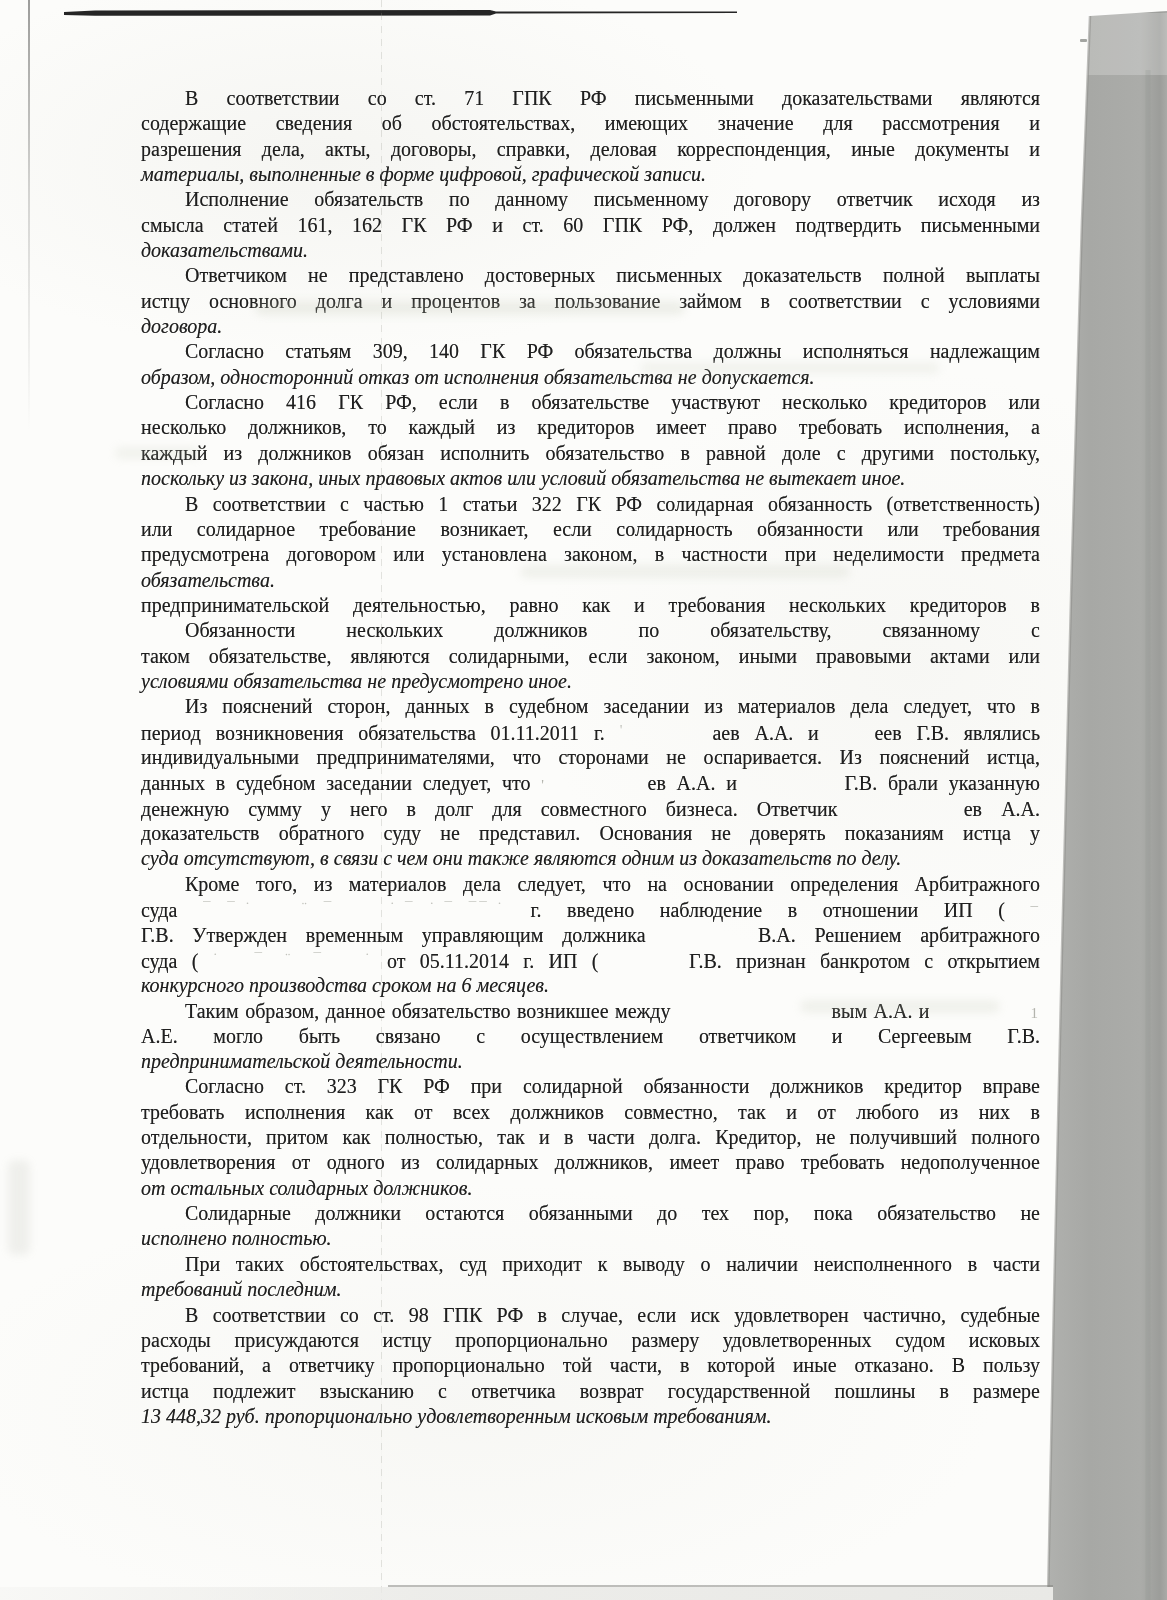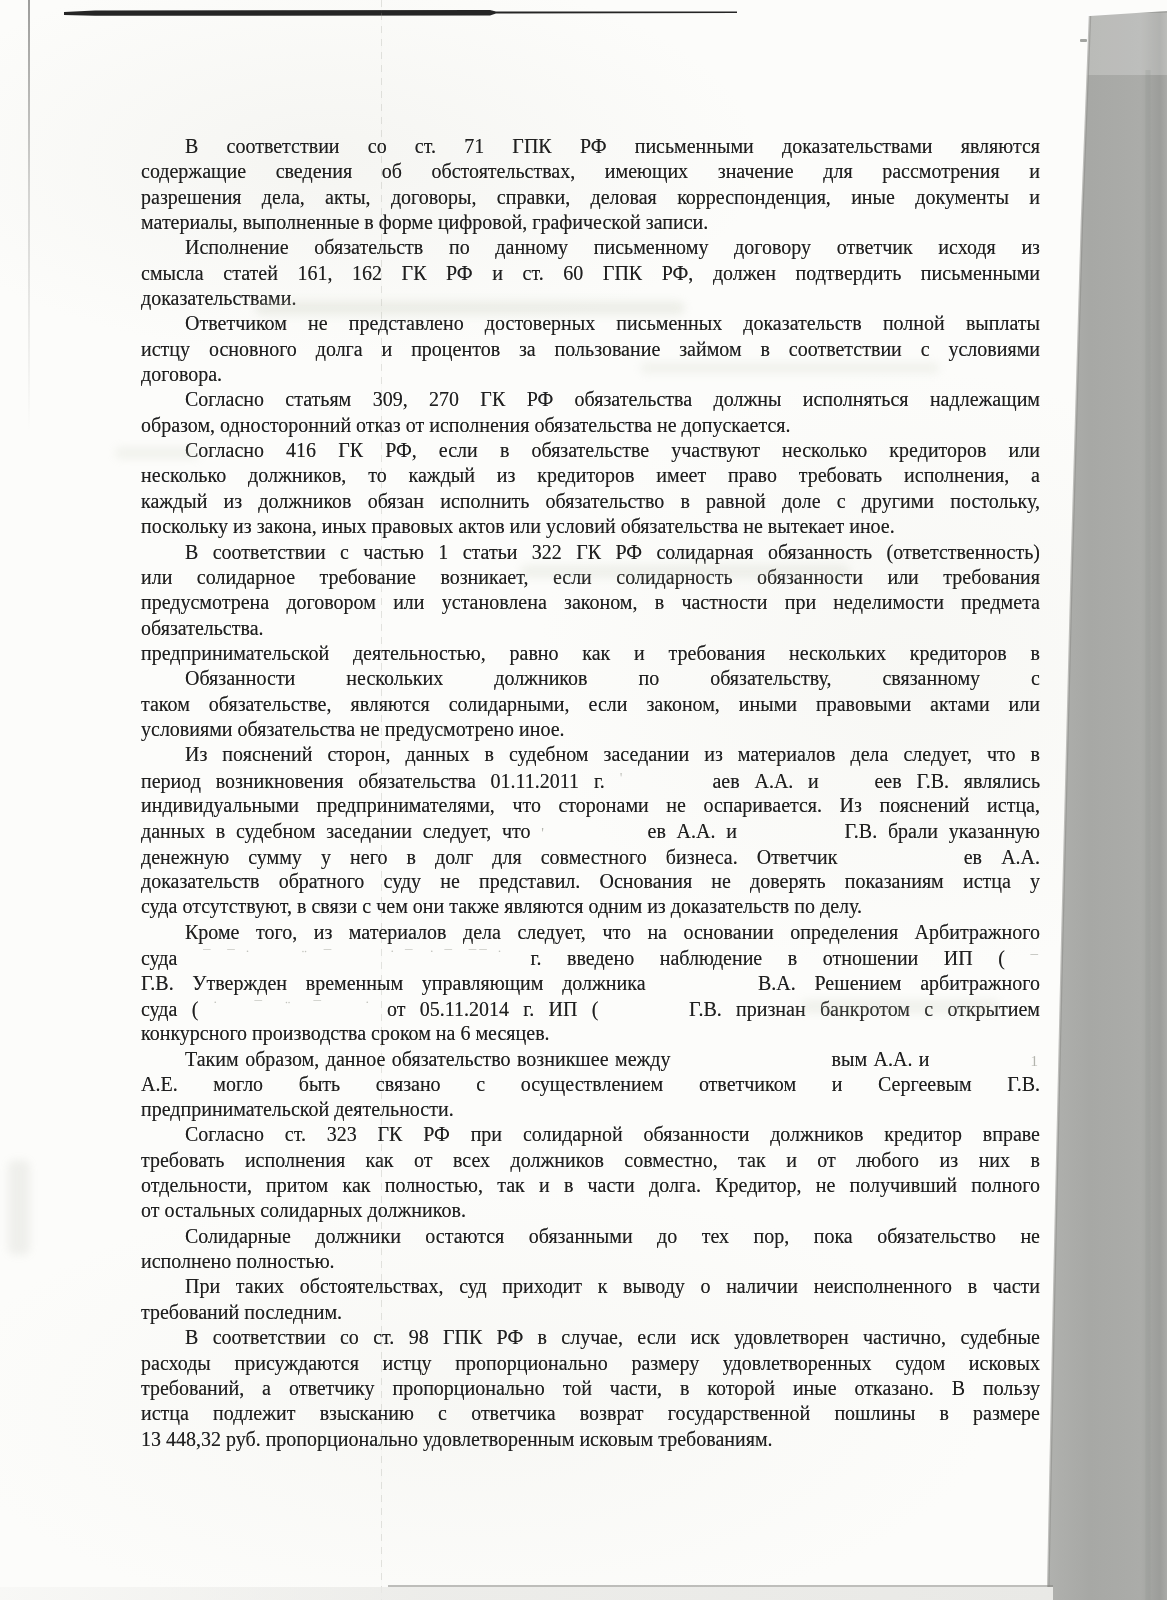--- a/index.html
+++ b/index.html
@@ -8,21 +8,21 @@
   .page::before{content:"";position:absolute;inset:0;pointer-events:none;
     background:
       radial-gradient(ellipse 620px 280px at 28% 10%, rgba(229,229,223,0.30), transparent 70%),
       radial-gradient(ellipse 520px 420px at 78% 42%, rgba(233,233,227,0.25), transparent 72%),
       radial-gradient(ellipse 700px 300px at 40% 88%, rgba(236,236,231,0.30), transparent 75%);}
   
   .doc{position:absolute;left:141px;top:86px;width:899px;color:#1f1f1f;
        font-size:20px;text-shadow:0 0 0.6px rgba(25,25,25,0.55);}
   .ln{height:25.35px;line-height:25.35px;text-align:justify;text-align-last:justify;
       white-space:normal;overflow:visible;}
-  .ln.last{text-align:center;text-align-last:left;}
+  .ln.last{text-align:center;text-align-last:left;font-style:italic;}
   .ln.ind{text-indent:44px;}
   .gap{display:inline-block;vertical-align:baseline;height:20px;line-height:20px;
        overflow:hidden;white-space:pre;text-align:center;
        color:rgba(122,124,114,0.45);font-size:15px;letter-spacing:3px;text-shadow:none;}
   .ghost{color:rgba(118,120,110,0.55);font-size:15px;letter-spacing:2px;text-shadow:none;}
   
   .overlay{position:absolute;left:0;top:0;pointer-events:none;}
   .left-edge{position:absolute;left:28px;top:0;width:2px;height:430px;
     background:linear-gradient(180deg, rgba(105,105,103,0.65), rgba(140,140,138,0.35) 45%, rgba(160,160,158,0) 100%);}
   .crease{position:absolute;left:381px;top:0;width:1px;height:1600px;opacity:.85;
@@ -33,39 +33,39 @@
     background:rgba(128,128,124,0.5);}
   .bleed{position:absolute;border-radius:7px;filter:blur(4px);pointer-events:none;
     background:rgba(193,199,180,0.55);}
   .speck{position:absolute;background:rgba(90,92,88,0.55);border-radius:1px;}
 </style>
 </head>
 <body>
 
 <div class="page">
 
-  <div class="doc" id="doc" style="color: rgb(31, 31, 31); margin-top: 48px;">
+  <div class="doc" id="doc" style="color: rgb(31, 31, 31);">
       <div>
         <div class="ln ind"><span class="seg">В соответствии со ст. 71 ГПК РФ письменными доказательствами являются</span></div>
         <div class="ln"><span class="seg">содержащие сведения об обстоятельствах, имеющих значение для рассмотрения и</span></div>
         <div class="ln"><span class="seg">разрешения дела, акты, договоры, справки, деловая корреспонденция, иные документы и</span></div>
         <div class="ln last"><span class="seg">материалы, выполненные в форме цифровой, графической записи.</span></div>
       </div>
       <div>
         <div class="ln ind"><span class="seg">Исполнение обязательств по данному письменному договору ответчик исходя из</span></div>
         <div class="ln"><span class="seg">смысла статей 161, 162 ГК РФ и ст. 60 ГПК РФ,  должен подтвердить письменными</span></div>
         <div class="ln last"><span class="seg">доказательствами.</span></div>
       </div>
       <div>
         <div class="ln ind"><span class="seg">Ответчиком  не представлено достоверных письменных доказательств полной выплаты</span></div>
         <div class="ln"><span class="seg">истцу основного долга и процентов за пользование займом в соответствии с условиями</span></div>
         <div class="ln last"><span class="seg">договора.</span></div>
       </div>
       <div>
-        <div class="ln ind"><span class="seg">Согласно статьям 309, 270 ГК РФ обязательства должны исполняться надлежащим</span></div>
+        <div class="ln ind"><span class="seg">Согласно статьям 309, 140 ГК РФ обязательства должны исполняться надлежащим</span></div>
         <div class="ln last"><span class="seg">образом, односторонний отказ от исполнения обязательства не допускается.</span></div>
       </div>
       <div>
         <div class="ln ind"><span class="seg">Согласно 416 ГК РФ, если в обязательстве участвуют несколько кредиторов или</span></div>
         <div class="ln"><span class="seg">несколько должников, то каждый из кредиторов имеет право требовать исполнения, а</span></div>
         <div class="ln"><span class="seg">каждый из должников обязан исполнить обязательство в равной доле с другими постольку,</span></div>
         <div class="ln last"><span class="seg">поскольку из закона, иных правовых актов или условий обязательства не вытекает иное.</span></div>
       </div>
       <div>
         <div class="ln ind"><span class="seg">В соответствии с частью 1 статьи 322 ГК РФ солидарная обязанность (ответственность)</span></div>
@@ -97,20 +97,21 @@
       </div>
       <div>
         <div class="ln ind"><span class="seg">Таким образом, данное обязательство возникшее между</span> <span class="gap" style="width: 148px;"></span> <span class="seg">вым А.А. и</span> <span class="gap" style="width: 88px;"></span> <span class="ghost">1</span></div>
         <div class="ln"><span class="seg">А.Е. могло быть связано с осуществлением ответчиком и Сергеевым Г.В.</span></div>
         <div class="ln last"><span class="seg">предпринимательской деятельности.</span></div>
       </div>
       <div>
         <div class="ln ind"><span class="seg">Согласно ст. 323 ГК РФ при солидарной обязанности должников кредитор вправе</span></div>
         <div class="ln"><span class="seg">требовать исполнения как от всех должников совместно, так и от любого из них в</span></div>
         <div class="ln"><span class="seg">отдельности, притом как полностью, так и в части долга. Кредитор, не получивший полного</span></div>
+        <div class="ln"><span class="seg">удовлетворения от одного из солидарных должников, имеет право требовать недополученное</span></div>
         <div class="ln last"><span class="seg">от остальных солидарных должников.</span></div>
       </div>
       <div>
         <div class="ln ind"><span class="seg">Солидарные должники остаются обязанными до тех пор, пока обязательство не</span></div>
         <div class="ln last"><span class="seg">исполнено полностью.</span></div>
       </div>
       <div>
         <div class="ln ind"><span class="seg">При таких обстоятельствах, суд приходит к выводу о наличии неисполненного в части</span></div>
         <div class="ln last"><span class="seg">требований последним.</span></div>
       </div>

